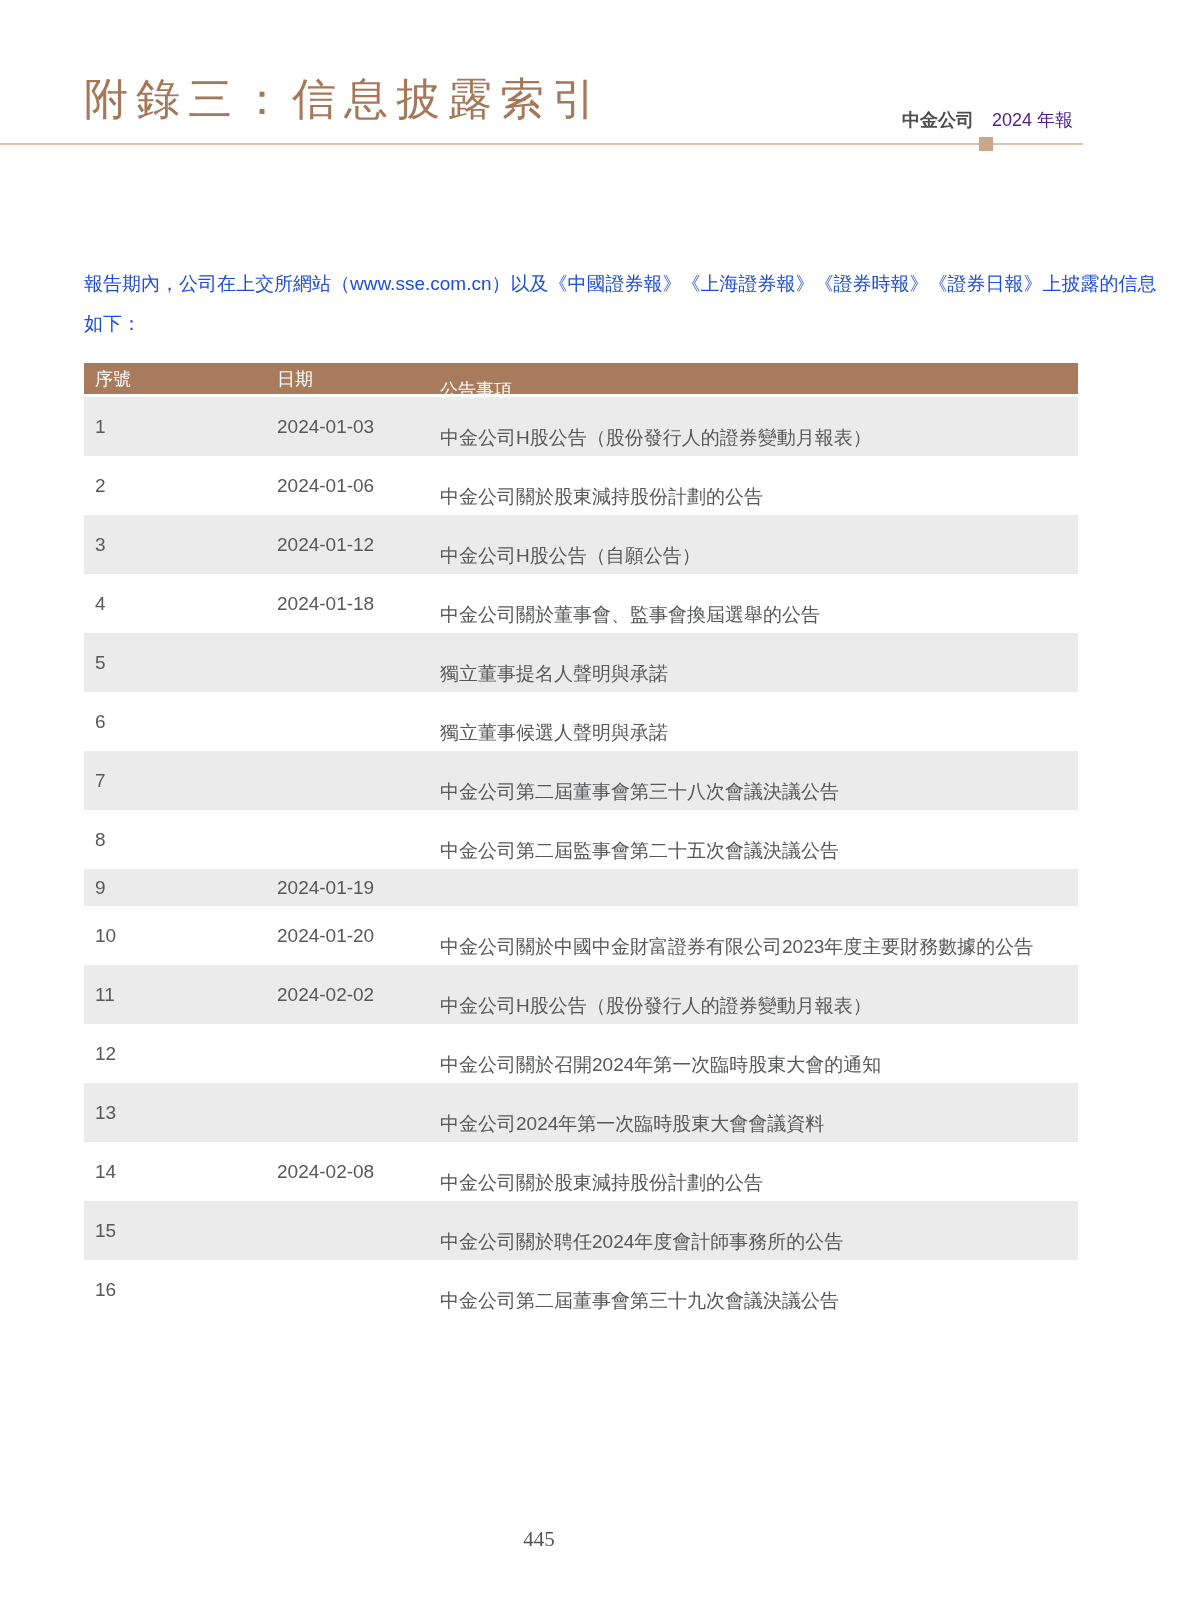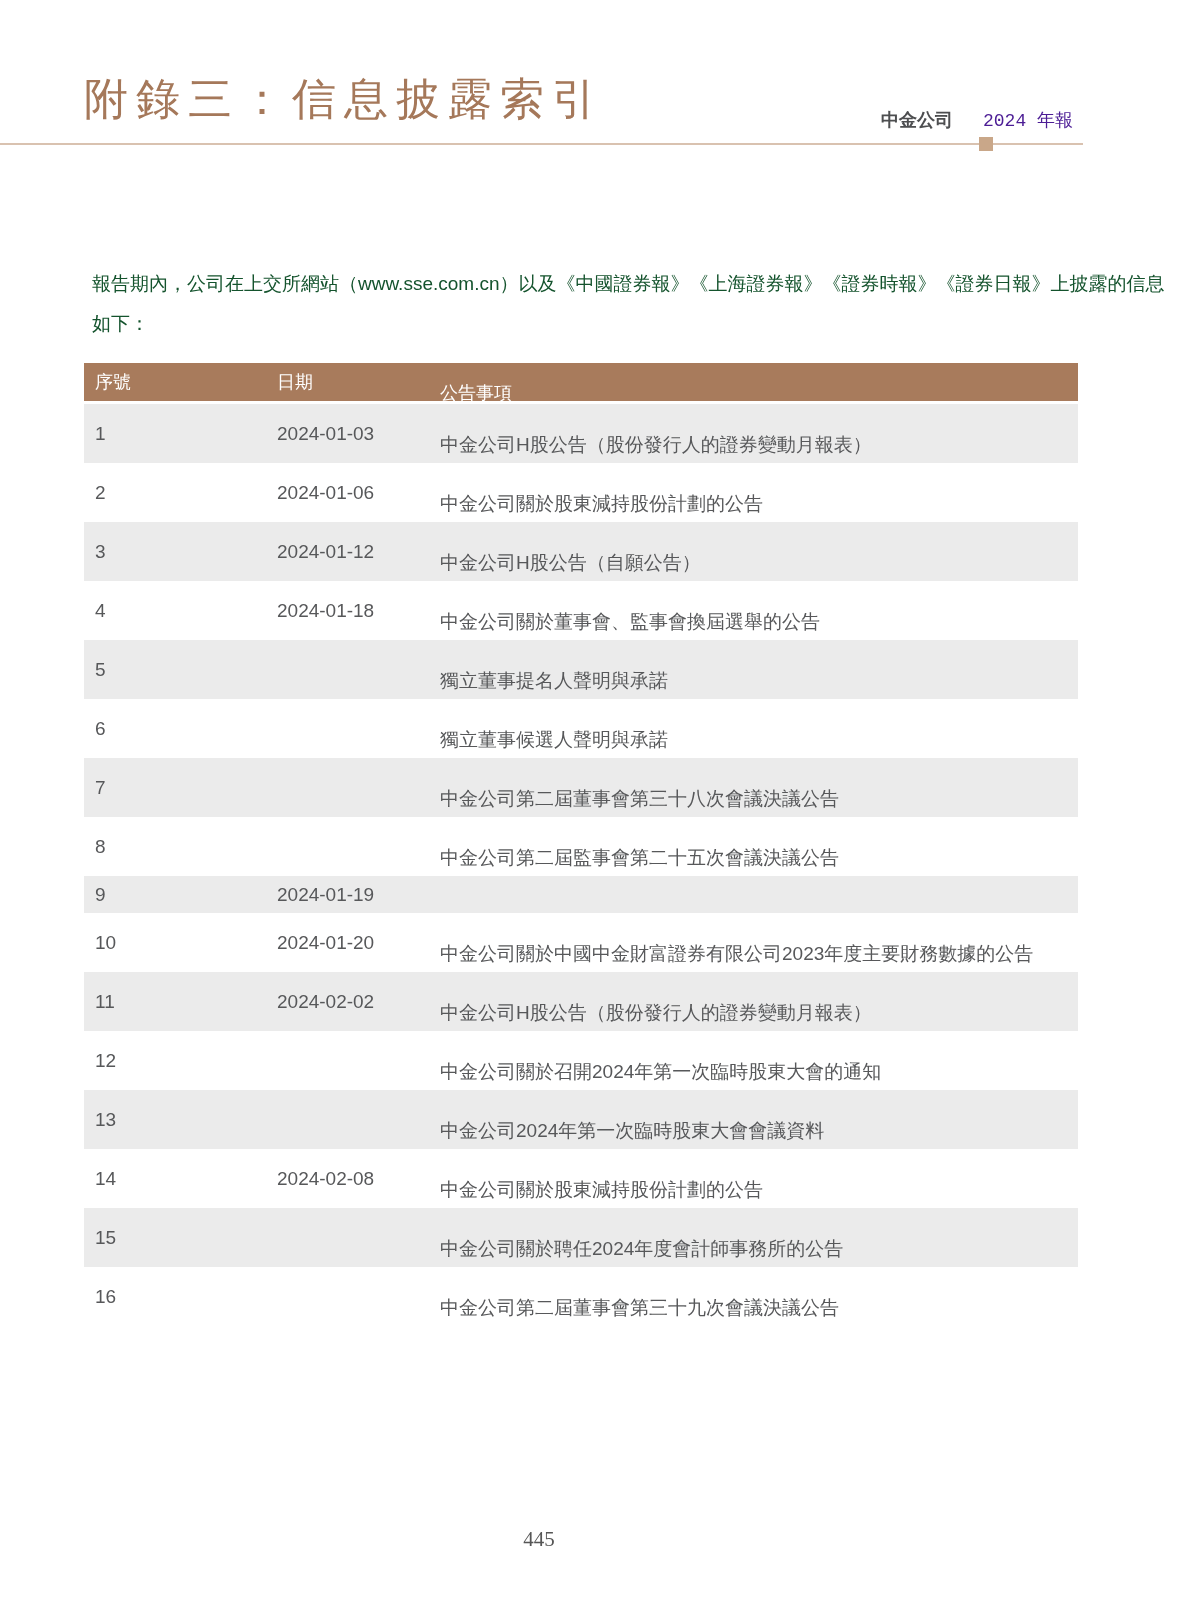--- a/index.html
+++ b/index.html
@@ -22,22 +22,22 @@
     color: #a5785a;
     letter-spacing: 8px;
     white-space: nowrap;
   }
   .header-right {
     position: absolute;
     top: 108px;
     right: 117px;
     display: flex;
     align-items: flex-end;
-    gap: 30px;
-    font-family: Liberation Mono, monospace;
+    gap: 18px;
+    font-family: Liberation Sans, sans-serif;
     font-size: 18px;
     white-space: nowrap;
   }
   .header-company { color: #4d4e50; font-weight: 700; }
   .header-report  { color: #4c1d95; font-weight: 400; }
   .header-rule {
     position: absolute;
     top: 143px;
     left: 0;
     width: 1083px;
@@ -47,39 +47,39 @@
   .header-rule-square {
     position: absolute;
     top: 137px;
     left: 979px;
     width: 14px;
     height: 14px;
     background: #c9a789;
   }
   .intro {
     position: absolute;
-    left: 92px;
+    left: 84px;
     top: 264px;
     width: 1010px;
     font-size: 19px;
-    color: #14532d;
+    color: #1d4ed8;
     line-height: 40px;
   }
   .intro div { white-space: nowrap; }
   .table {
     position: absolute;
     left: 84px;
     top: 363px;
     width: 994px;
   }
   .thead {
     display: flex;
     background: #a87b5c;
     color: #ffffff;
-    height: 38px;
+    height: 31px;
     align-items: center;
     font-size: 18px;
     margin-bottom: 3px;
   }
   .tr {
     display: flex;
     align-items: center;
     min-height: 37px;
     font-size: 19px;
     color: #57585a;

